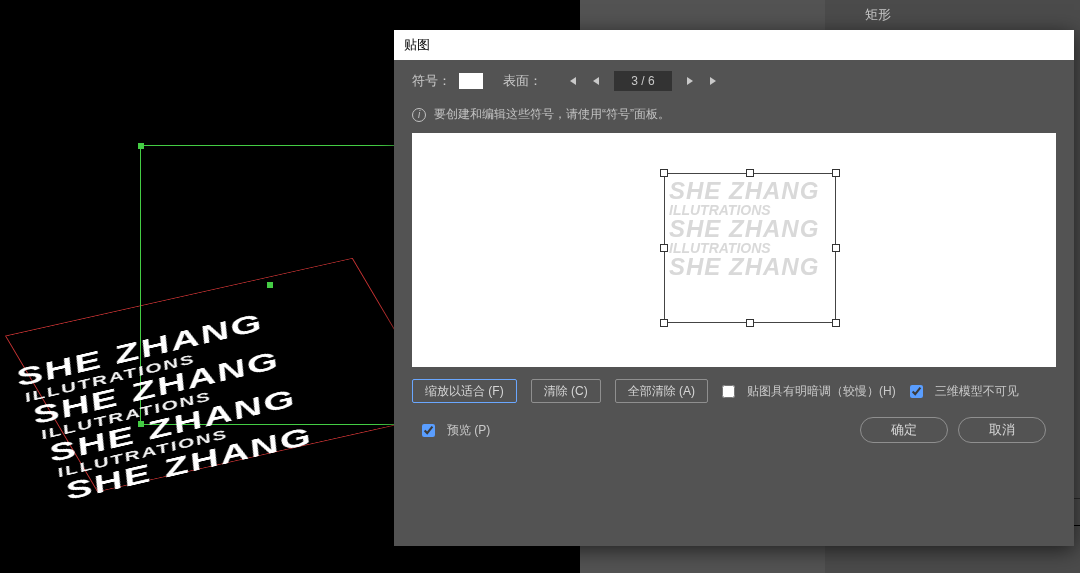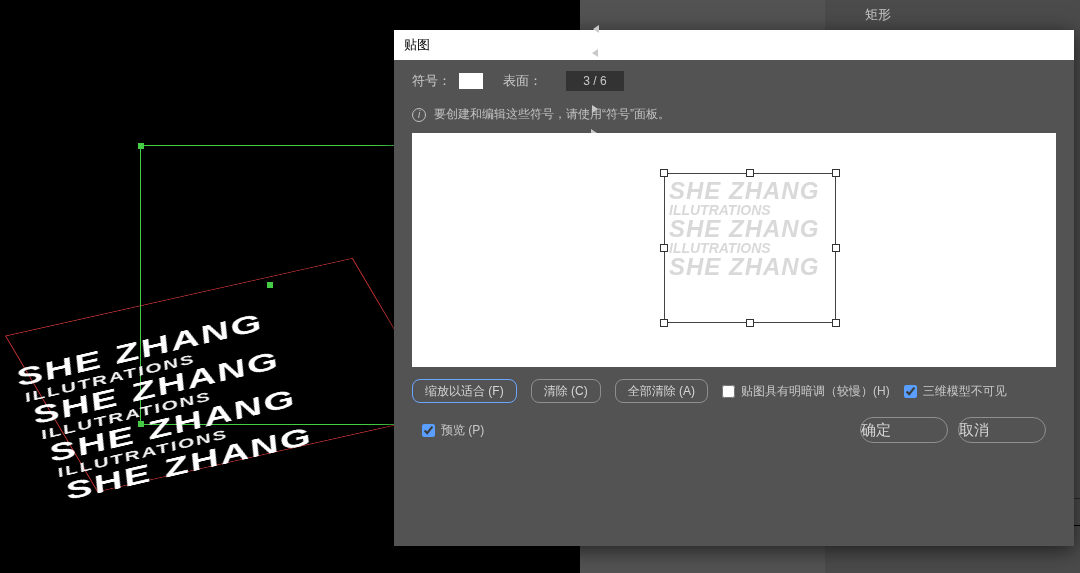--- a/index.html
+++ b/index.html
@@ -38,21 +38,21 @@
     
     .dlg { position:absolute; left:394px; top:30px; width:680px; height:516px;
            background:#535353; box-shadow:0 4px 20px rgba(0,0,0,.6); }
     .title { height:30px; background:#fff; color:#000; display:flex; align-items:center;
              padding:0 10px; font-size:13px; }
     .row1  { height:42px; display:flex; align-items:center; padding:0 18px; color:#c9c9c9; font-size:13px; gap:8px; }
     .swatch{ width:24px; height:16px; background:#fff; display:inline-block; }
     .combo { display:flex; align-items:center; width:130px; height:22px; background:#535353;
              border:1px solid #2a2a2a; color:#c9c9c9; padding:2px 6px; font-size:13px; }
     .combo svg{ margin-left:auto; width:10px; height:10px; fill:#c9c9c9; }
-    .nav   { display:flex; align-items:center; gap:12px; margin-left:16px;flex-direction:column; }
+    .nav   { display:flex; align-items:center; gap:12px; margin-left:16px; }
     .nav svg{ width:12px; height:12px; fill:#c9c9c9; }
     .nav .pginput{ width:58px; height:20px; background:#333; color:#c9c9c9; font-size:12px;
                    display:flex; align-items:center; justify-content:center; }
     .hint  { display:flex; align-items:center; gap:8px; padding:4px 18px 10px; color:#c2c2c2; font-size:12px; }
     .hint .i{ width:14px;height:14px;border:1px solid #c2c2c2;border-radius:50%;
               display:flex;align-items:center;justify-content:center;font-size:10px;font-style:italic; }
 
     .preview { margin:0 18px; height:234px; background:#fff; position:relative; }
     .art     { position:absolute; left:252px; top:40px; width:172px; height:150px;
                border:none; }
@@ -63,28 +63,28 @@
     .art .h.ml{left:-4px;top:50%;margin-top:-4px}.art .h.mr{right:-4px;top:50%;margin-top:-4px}
     .art .edge{ position:absolute; background:#444; }
     .art .edge.t{top:0;left:4px;right:4px;height:1px}.art .edge.b{bottom:0;left:4px;right:4px;height:1px}
     .art .edge.l{left:0;top:4px;bottom:4px;width:1px}.art .edge.r{right:0;top:4px;bottom:4px;width:1px}
     .art .txt{ color:#d9d9d9; font-weight:900; font-style:italic; line-height:1;
                text-align:left; padding:6px 5px; }
     .art .txt .big{ font-size:24px; letter-spacing:1px; } .art .txt .sm{ font-size:14px; }
 
     .optrow { display:flex; align-items:center; gap:14px; padding:12px 18px 0; }
     .btn    { height:24px; padding:0 12px; border:1px solid #8f8f8f; color:#d6d6d6; font-size:12px;
-              display:flex; align-items:center; background:transparent; border-radius:8px; cursor:pointer; }
+              display:flex; align-items:center; background:transparent; border-radius:2px; cursor:pointer; }
     .btn.hl { border:1px solid #6aa7ff; }
-    .chk    { display:flex; align-items:center; gap:6px; color:#c9c9c9; font-size:12px; }
+    .chk    { display:flex; align-items:center; gap:12px; color:#c9c9c9; font-size:12px; }
     .chk input{ width:13px;height:13px; accent-color:#5a9eff; }
     .footer { display:flex; align-items:center; padding:14px 28px 0; }
     .spacer { flex:1; }
     .pill   { width:88px; height:26px; border:1px solid #8f8f8f; border-radius:13px;
-              color:#d6d6d6; font-size:15px; display:flex; align-items:center; justify-content:flex-start;
+              color:#d6d6d6; font-size:13px; display:flex; align-items:center; justify-content:center;
               background:transparent; cursor:pointer; }
     .pill + .pill { margin-left:10px; }
   </style>
 </head>
 <body>
 
 <div class="canvas">
   <div class="sel-outer"></div>
   <div class="sel-inner">
     <span class="h tl"></span>

